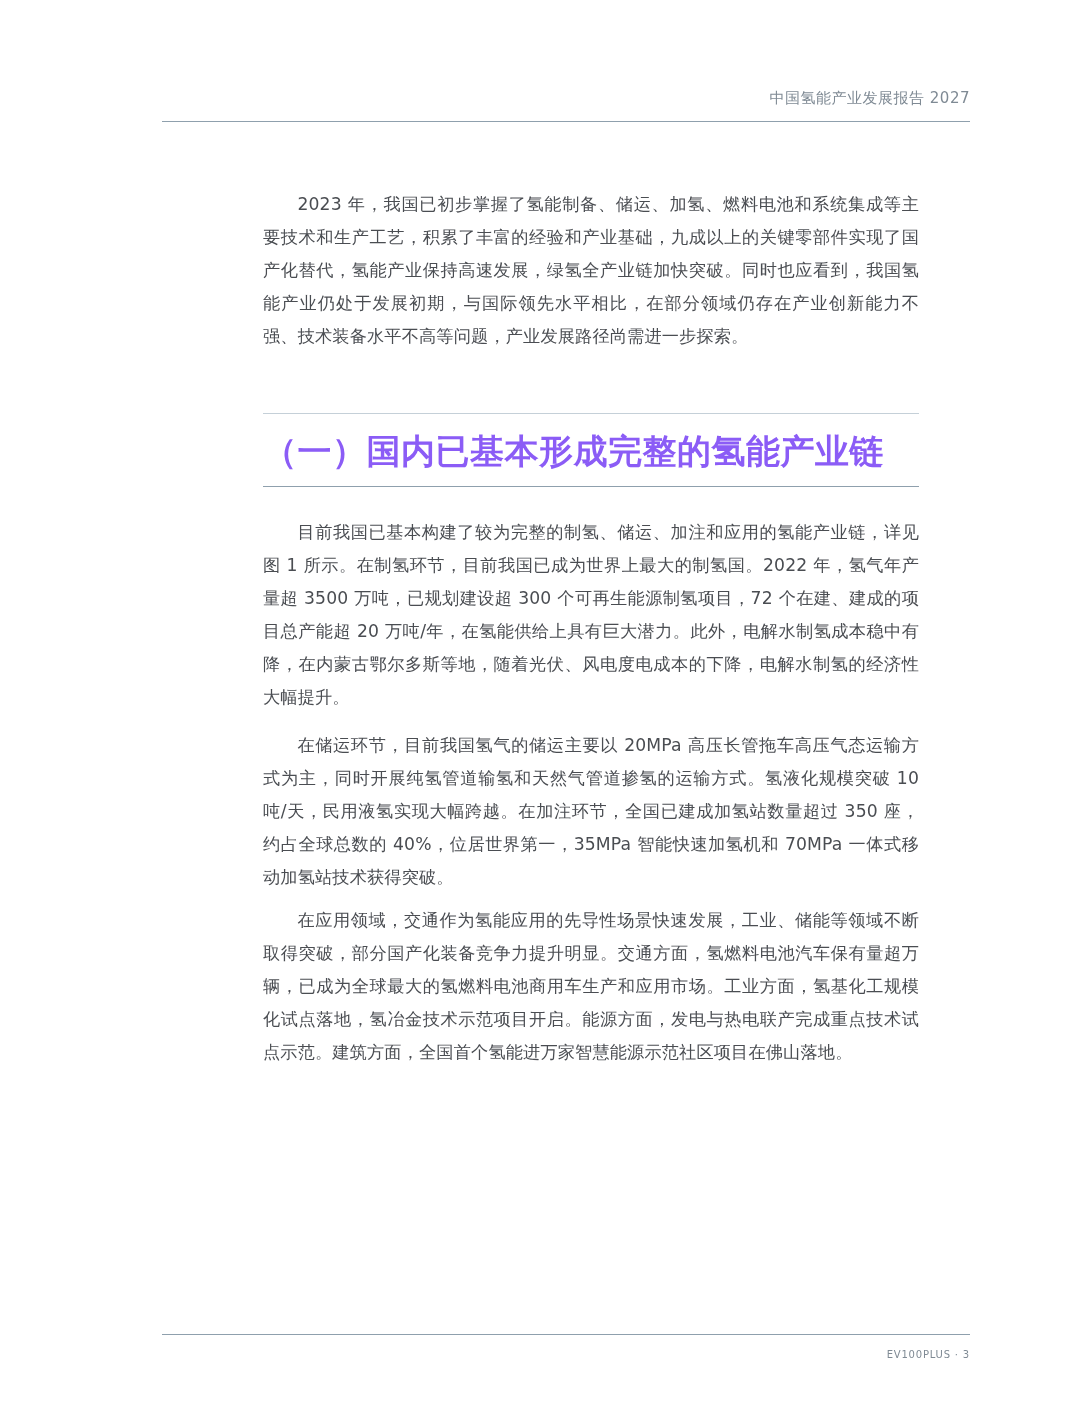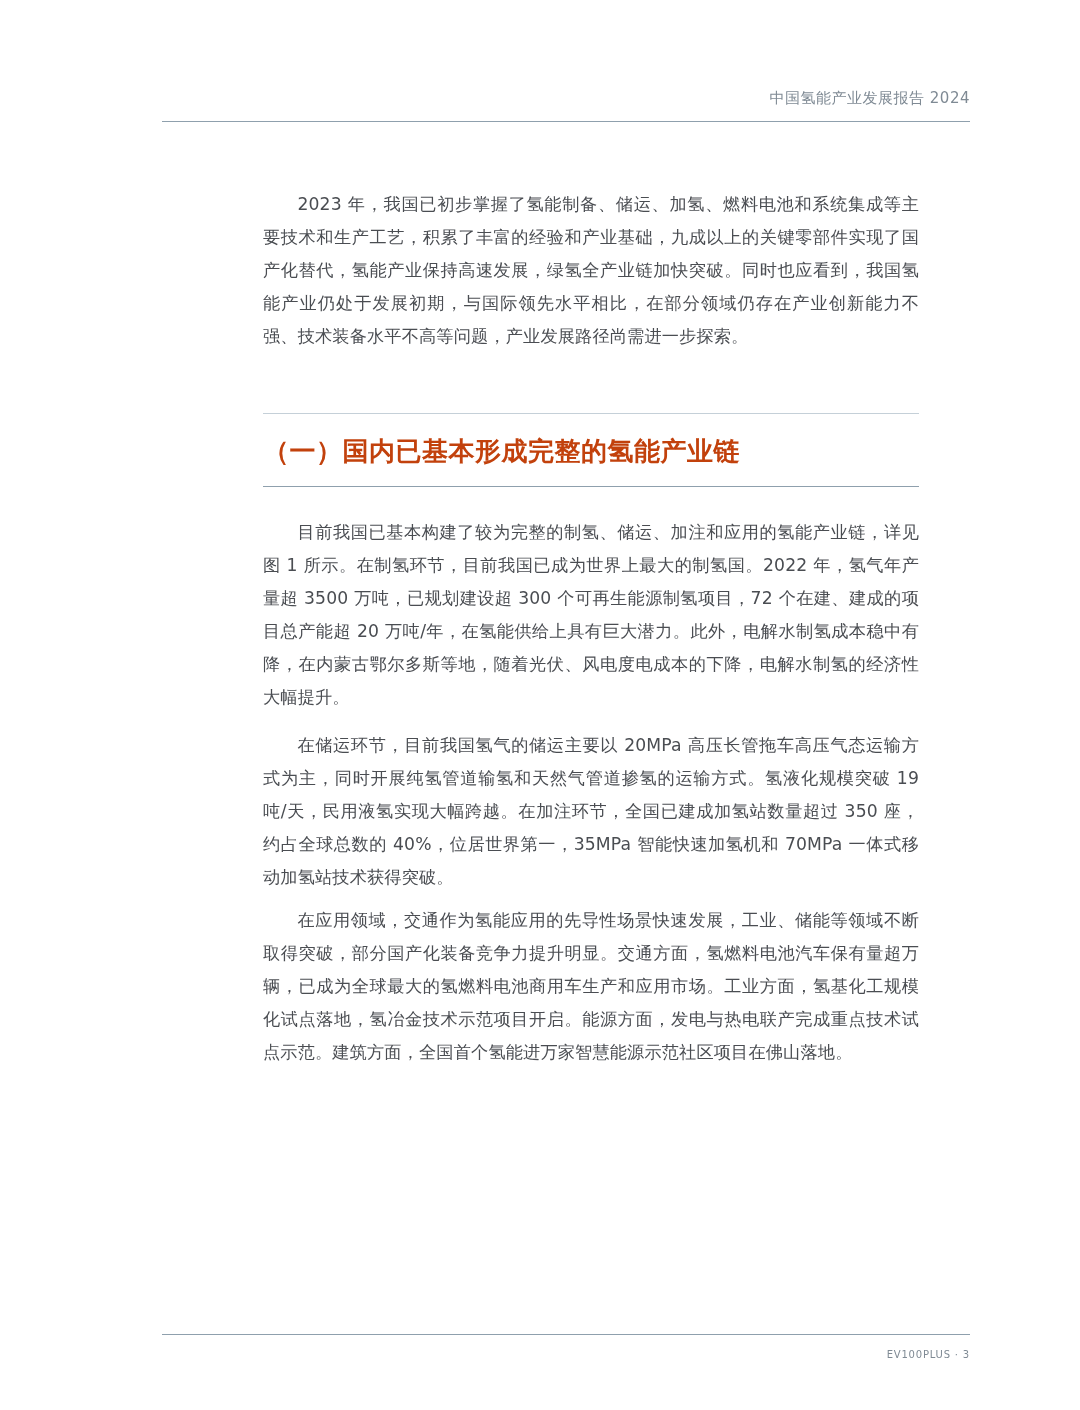--- a/index.html
+++ b/index.html
@@ -57,60 +57,60 @@
       height: 1px;
       background: #c5d0d8;
       width: 100%;
     }
     .section-rule.lower {
       background: #8fa0ad;
     }
     .section-title {
       margin: 0;
       padding: 20px 0 18px 0;
-      font-size: 26px;
+      font-size: 34px;
       font-weight: bold;
-      color: #c2410c;
+      color: #8b5cf6;
       letter-spacing: 0.5px;
       line-height: 34px;
     }
     .footer-text {
       position: absolute;
       right: 110px;
       top: 1349px;
       font-size: 10px;
       color: #7f8a94;
       letter-spacing: 0.8px;
       white-space: nowrap;
     }
   </style>
 </head>
 <body>
 
 <div>
-  <div class="header-title">中国氢能产业发展报告 2024</div>
+  <div class="header-title">中国氢能产业发展报告 2027</div>
   <div class="rule top"></div>
 </div>
 
 <div class="content" style="top:188px;">
   <p class="para">2023 年，我国已初步掌握了氢能制备、储运、加氢、燃料电池和系统集成等主要技术和生产工艺，积累了丰富的经验和产业基础，九成以上的关键零部件实现了国产化替代，氢能产业保持高速发展，绿氢全产业链加快突破。同时也应看到，我国氢能产业仍处于发展初期，与国际领先水平相比，在部分领域仍存在产业创新能力不强、技术装备水平不高等问题，产业发展路径尚需进一步探索。</p>
 </div>
 
 <div class="section" style="top:413px;">
   <div class="section-rule"></div>
   <h2 class="section-title">（一）国内已基本形成完整的氢能产业链</h2>
   <div class="section-rule lower"></div>
 </div>
 
 <div class="content" style="top:516px;">
   <p class="para">目前我国已基本构建了较为完整的制氢、储运、加注和应用的氢能产业链，详见图 1 所示。在制氢环节，目前我国已成为世界上最大的制氢国。2022 年，氢气年产量超 3500 万吨，已规划建设超 300 个可再生能源制氢项目，72 个在建、建成的项目总产能超 20 万吨/年，在氢能供给上具有巨大潜力。此外，电解水制氢成本稳中有降，在内蒙古鄂尔多斯等地，随着光伏、风电度电成本的下降，电解水制氢的经济性大幅提升。</p>
 </div>
 
 <div class="content" style="top:729px;">
-  <p class="para">在储运环节，目前我国氢气的储运主要以 20MPa 高压长管拖车高压气态运输方式为主，同时开展纯氢管道输氢和天然气管道掺氢的运输方式。氢液化规模突破 19 吨/天，民用液氢实现大幅跨越。在加注环节，全国已建成加氢站数量超过 350 座，约占全球总数的 40%，位居世界第一，35MPa 智能快速加氢机和 70MPa 一体式移动加氢站技术获得突破。</p>
+  <p class="para">在储运环节，目前我国氢气的储运主要以 20MPa 高压长管拖车高压气态运输方式为主，同时开展纯氢管道输氢和天然气管道掺氢的运输方式。氢液化规模突破 10 吨/天，民用液氢实现大幅跨越。在加注环节，全国已建成加氢站数量超过 350 座，约占全球总数的 40%，位居世界第一，35MPa 智能快速加氢机和 70MPa 一体式移动加氢站技术获得突破。</p>
 </div>
 
 <div class="content" style="top:904px;">
   <p class="para">在应用领域，交通作为氢能应用的先导性场景快速发展，工业、储能等领域不断取得突破，部分国产化装备竞争力提升明显。交通方面，氢燃料电池汽车保有量超万辆，已成为全球最大的氢燃料电池商用车生产和应用市场。工业方面，氢基化工规模化试点落地，氢冶金技术示范项目开启。能源方面，发电与热电联产完成重点技术试点示范。建筑方面，全国首个氢能进万家智慧能源示范社区项目在佛山落地。</p>
 </div>
 
 <div>
   <div class="rule bottom"></div>
   <div class="footer-text">EV100PLUS · 3</div>
 </div>

